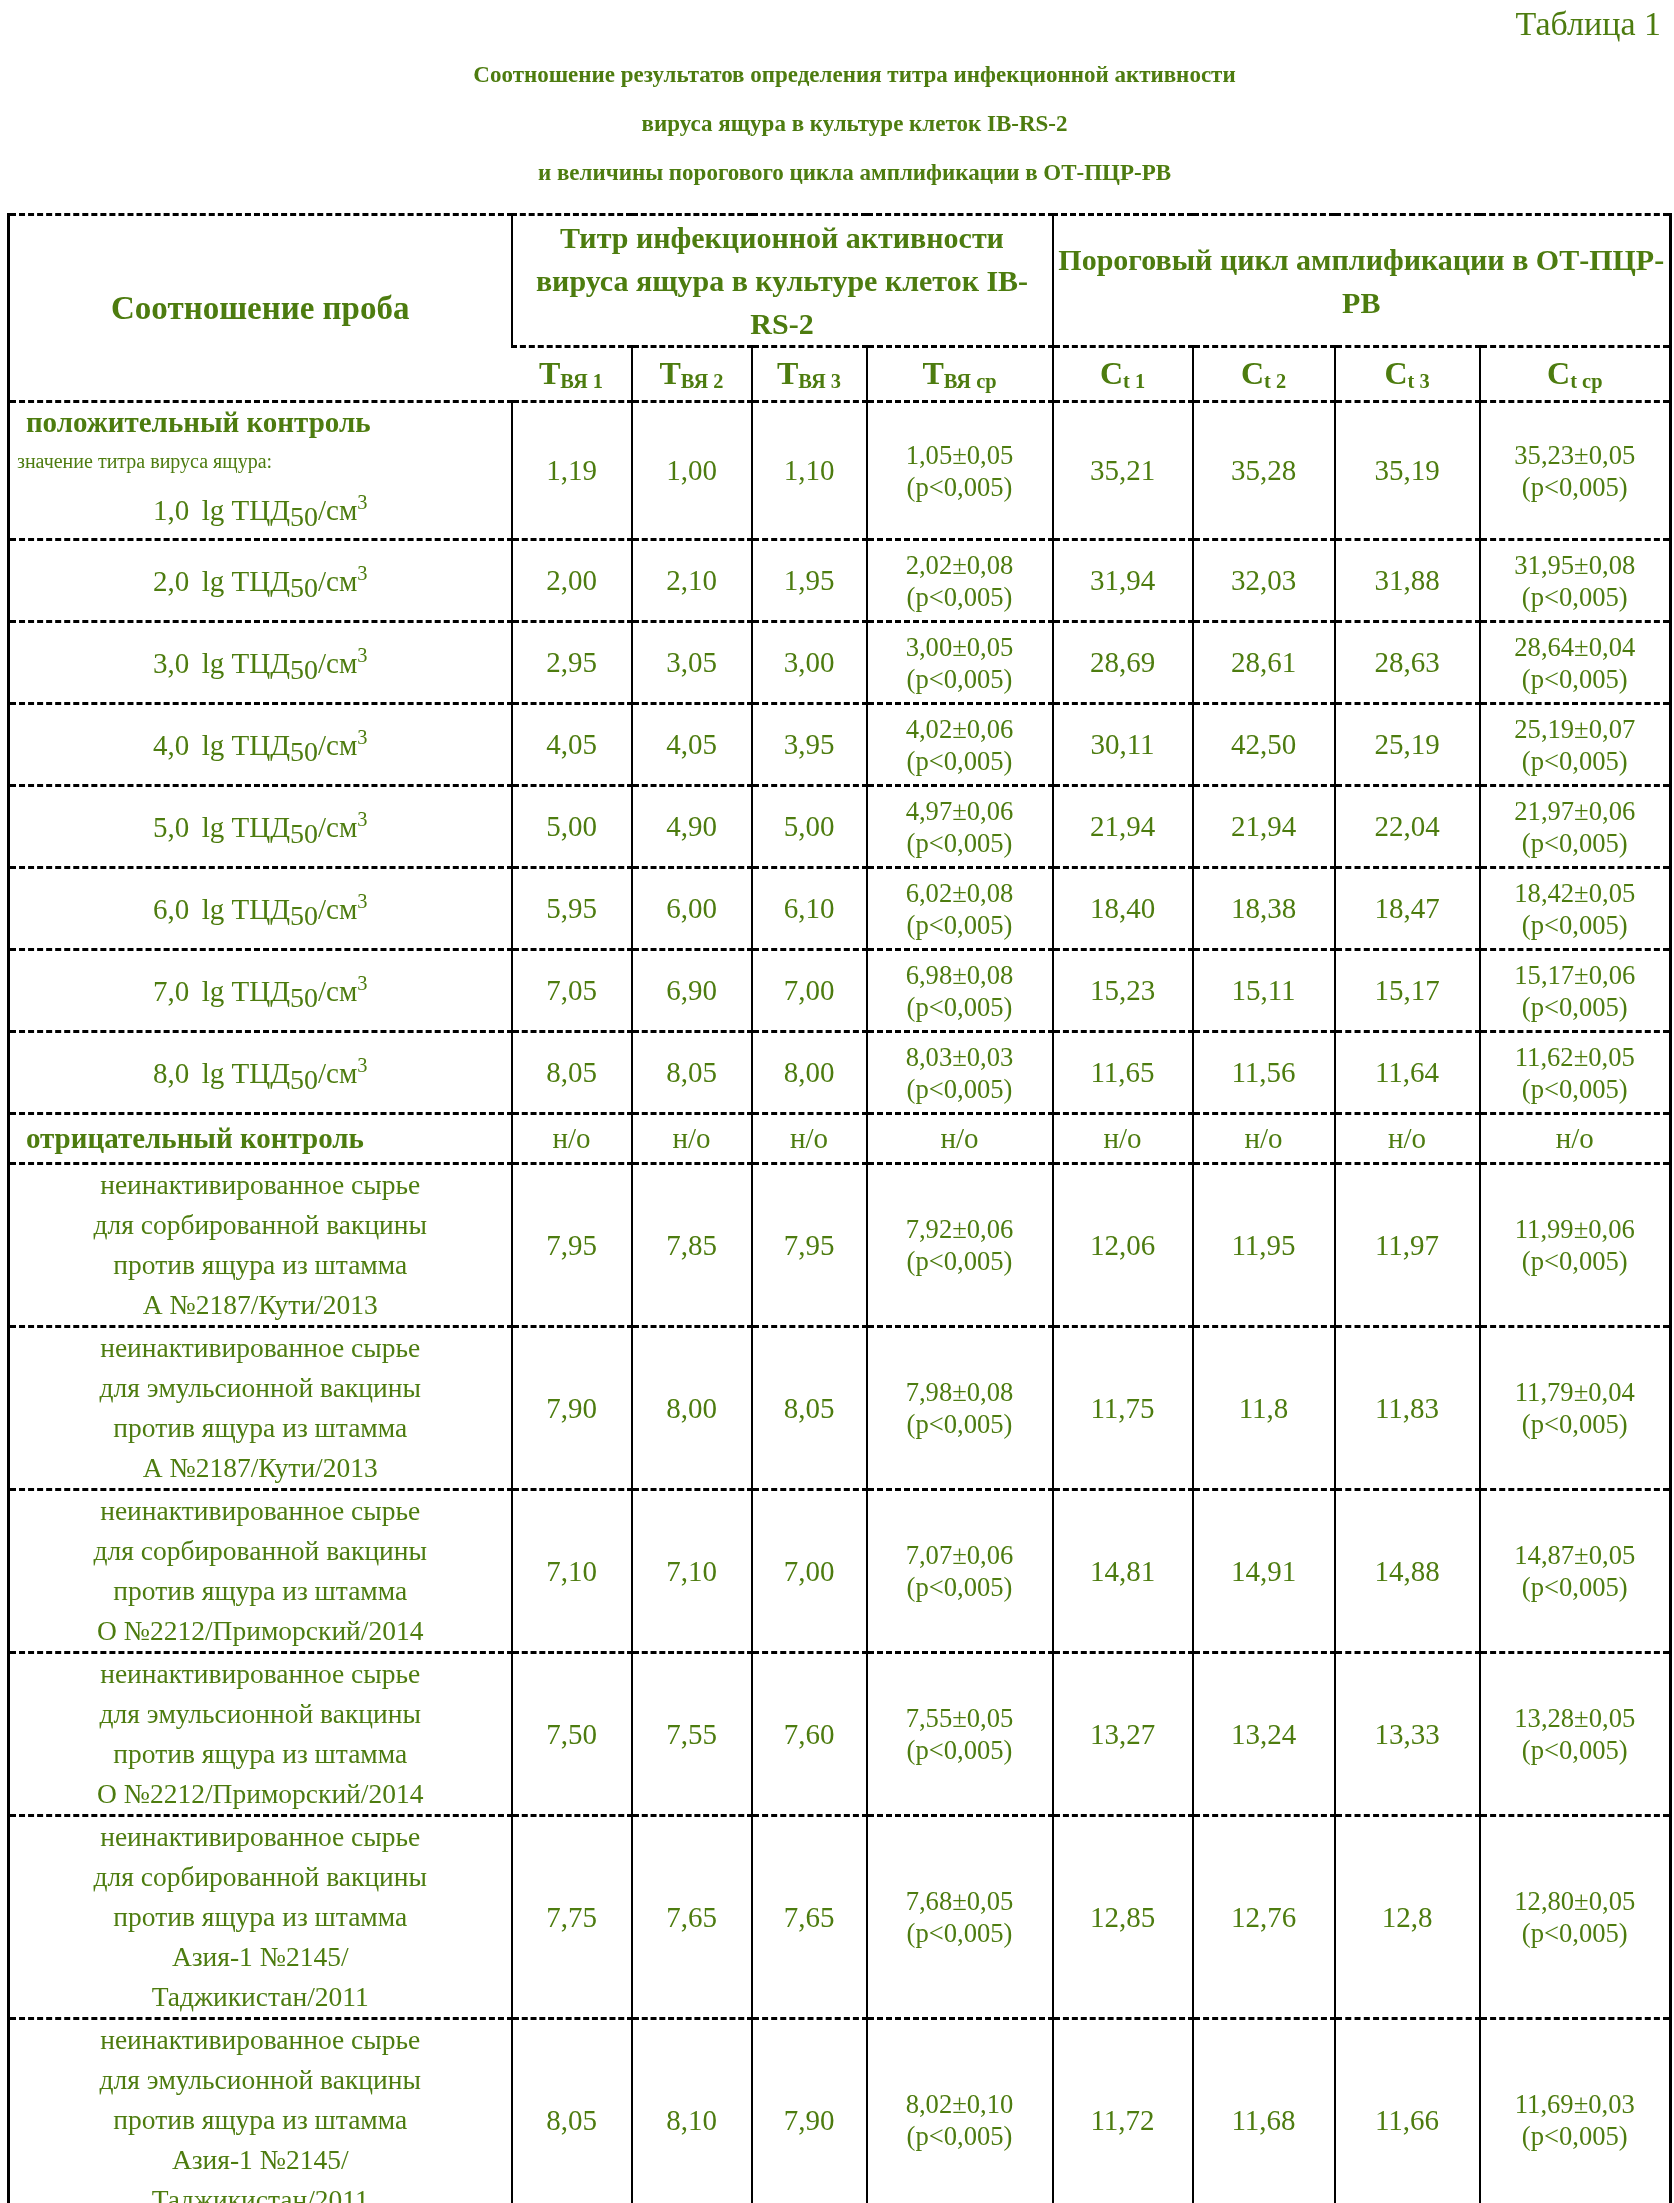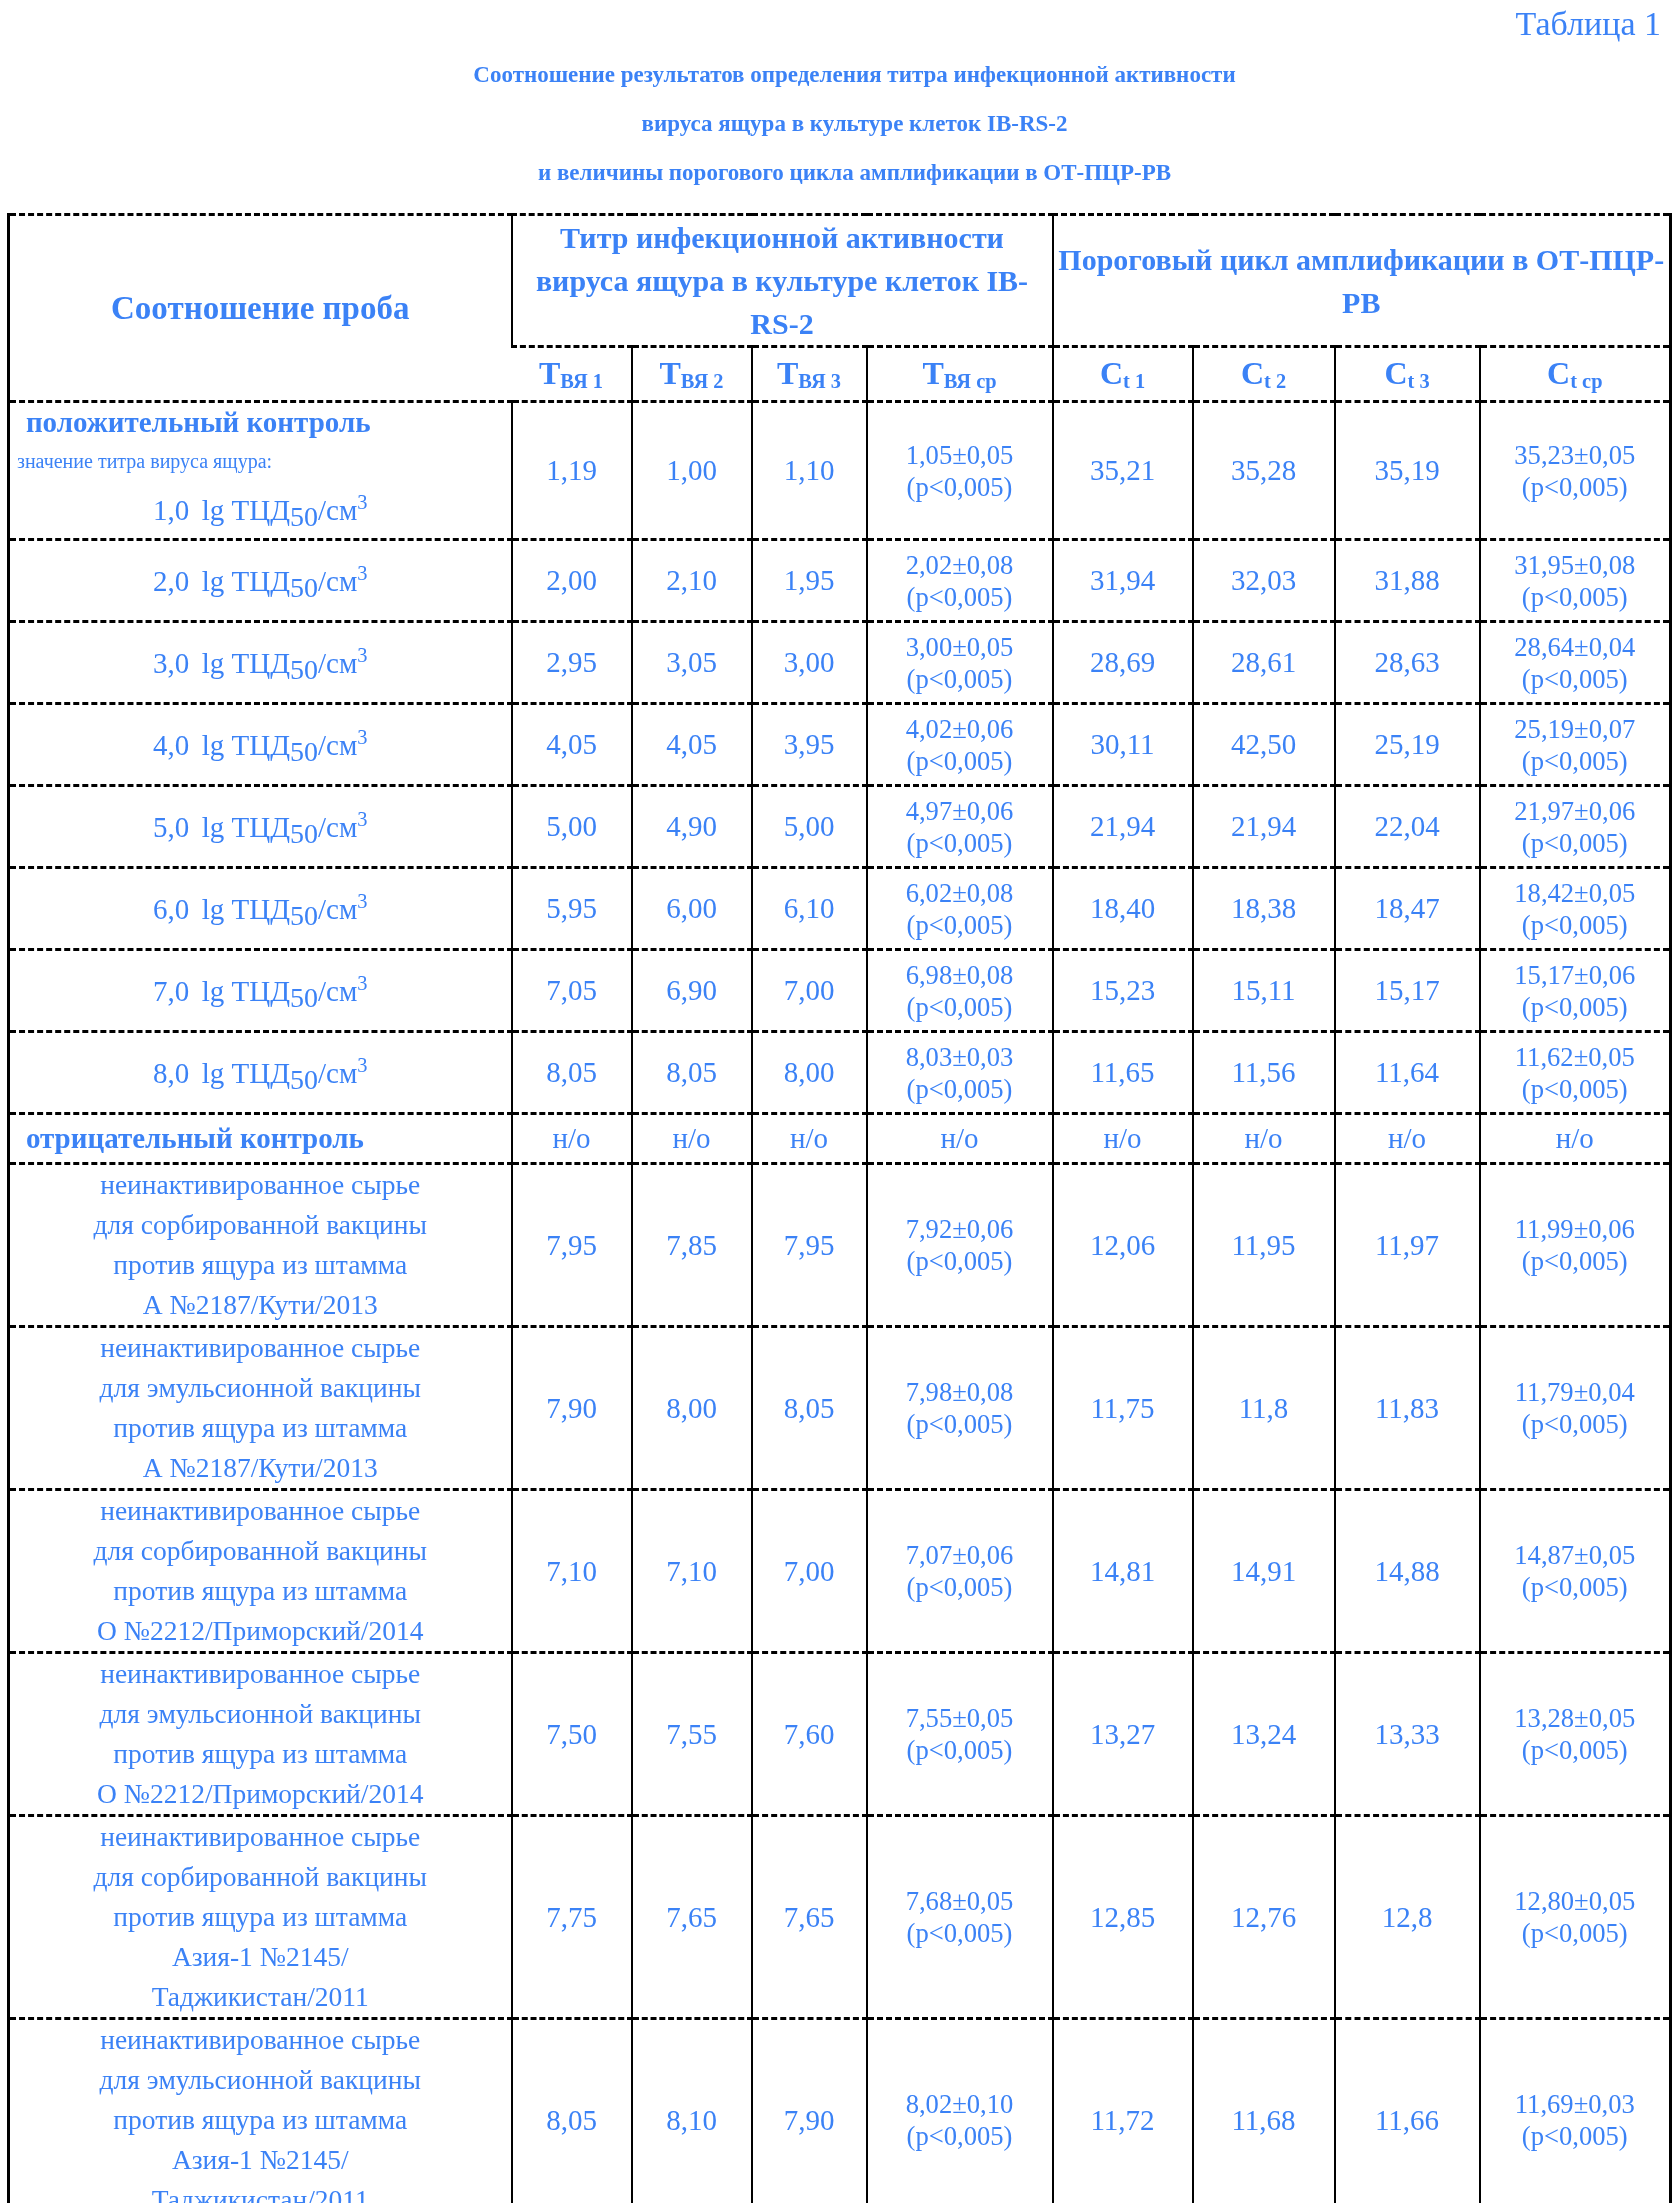--- a/index.html
+++ b/index.html
@@ -1,18 +1,18 @@
 <!DOCTYPE html>
 <html style="font-size:14px"><head>
 <meta charset="utf-8">
 <style>
   html,body { margin:0; padding:0; background:#fff; }
   .page {
     position:relative; width:1675px; height:2203px; background:#ffffff;
-    color:#3b82f6; font-family:"Liberation Serif", serif; overflow:hidden;
+    color:#4d7c0f; font-family:"Liberation Serif", serif; overflow:hidden;
   }
   .caption { position:absolute; top:5.3px; right:14px; font-size:34px; }
   .title {
     position:absolute; top:50px; left:17px; width:100%;
     text-align:center; font-weight:bold; font-size:23px; line-height:49px;
   }
   .tablewrap { position:absolute; left:7px; top:213px; width:1661px; }
   table.res {
     border-collapse:collapse; table-layout:fixed; width:100%;
     border-left:3.5px solid #000; border-right:3.5px solid #000;

